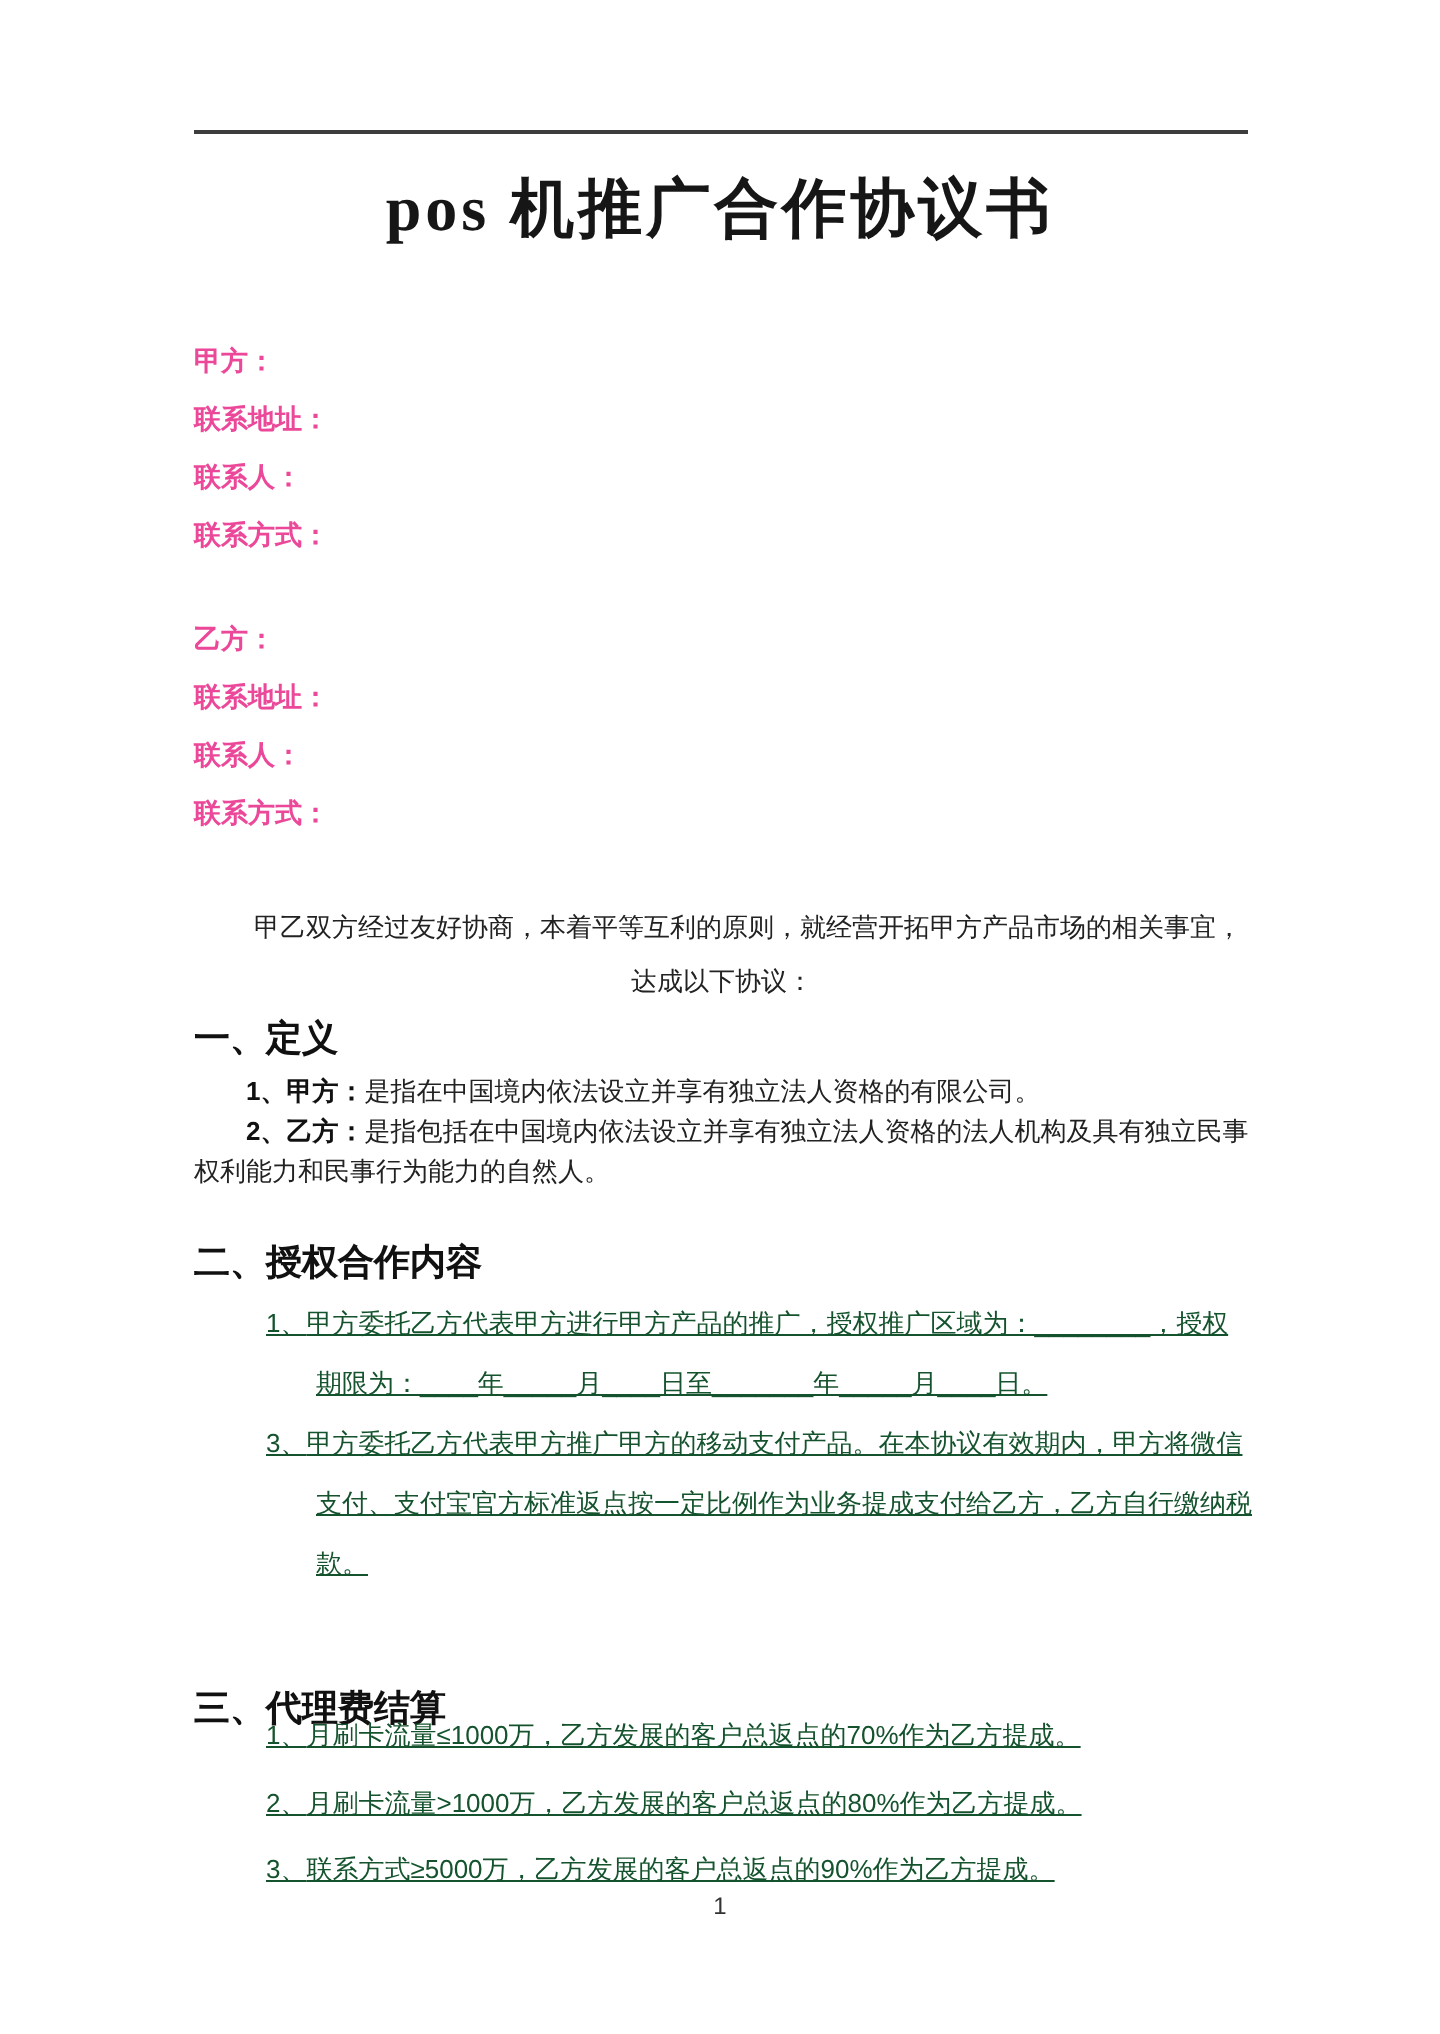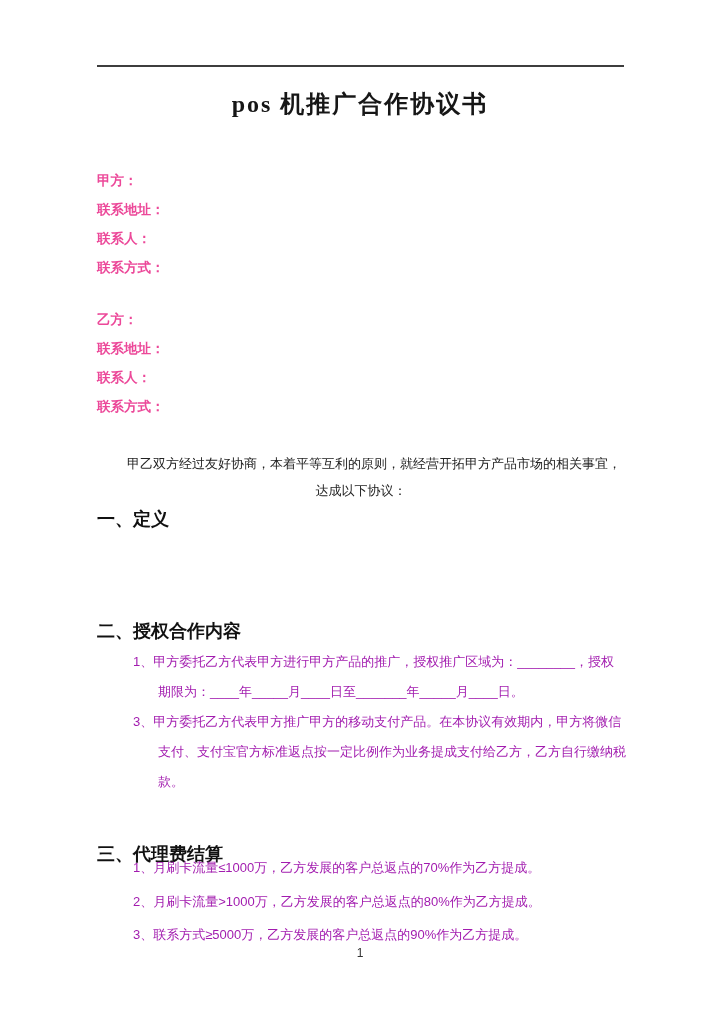--- a/index.html
+++ b/index.html
@@ -24,21 +24,21 @@
     border-top: 2px solid #3d3d3d;
   }
   .doc-title {
     position: absolute;
     top: 84px;
     left: 0;
     width: 720px;
     text-align: center;
     font-family: "Liberation Serif", serif;
     font-weight: 600;
-    font-size: 24px;
+    font-size: 32px;
     line-height: 40px;
     letter-spacing: 2px;
     color: #161616;
   }
   .party-block {
     position: absolute;
     left: 97px;
     width: 527px;
   }
   .party-a { top: 166px; }
@@ -81,21 +81,22 @@
     line-height: 20px;
     color: #222222;
   }
   .sec1-items p { text-indent: 2em; }
   .sec1-items .item-lead { font-weight: bold; color: #111111; }
   .hang-list {
     position: absolute;
     left: 97px;
     width: 530px;
     font-size: 13px;
-    color: #a21caf;
+    color: #14532d;
+    text-decoration: underline;
   }
   .sec2-items { top: 647px; }
   .sec2-items p { line-height: 30px; }
   .sec3-items { top: 851px; }
   .sec3-items p { line-height: 33.5px; }
   .hang-list p {
     padding-left: 61px;
     text-indent: -25px;
   }
   .page-number {
@@ -128,20 +129,24 @@
   <div class="party-block party-b">
     <p>乙方：</p>
     <p>联系地址：</p>
     <p>联系人：</p>
     <p>联系方式：</p>
   </div>
 
   <p class="intro">甲乙双方经过友好协商，本着平等互利的原则，就经营开拓甲方产品市场的相关事宜，达成以下协议：</p>
 
   <h2 class="sec-heading sec1-heading">一、定义</h2>
+  <div class="sec1-items">
+    <p><span class="item-lead">1、甲方：</span><span>是指在中国境内依法设立并享有独立法人资格的有限公司。</span></p>
+    <p><span class="item-lead">2、乙方：</span><span>是指包括在中国境内依法设立并享有独立法人资格的法人机构及具有独立民事权利能力和民事行为能力的自然人。</span></p>
+  </div>
 
   <h2 class="sec-heading sec2-heading">二、授权合作内容</h2>
   <div class="hang-list sec2-items">
     <p><span>1、</span><span>甲方委托乙方代表甲方进行甲方产品的推广，授权推广区域为：________，授权期限为：____年_____月____日至_______年_____月____日。</span></p>
     <p><span>3、</span><span>甲方委托乙方代表甲方推广甲方的移动支付产品。在本协议有效期内，甲方将微信支付、支付宝官方标准返点按一定比例作为业务提成支付给乙方，乙方自行缴纳税款。</span></p>
   </div>
 
   <h2 class="sec-heading sec3-heading">三、代理费结算</h2>
   <div class="hang-list sec3-items">
     <p><span>1、</span><span>月刷卡流量≤1000万，乙方发展的客户总返点的70%作为乙方提成。</span></p>

